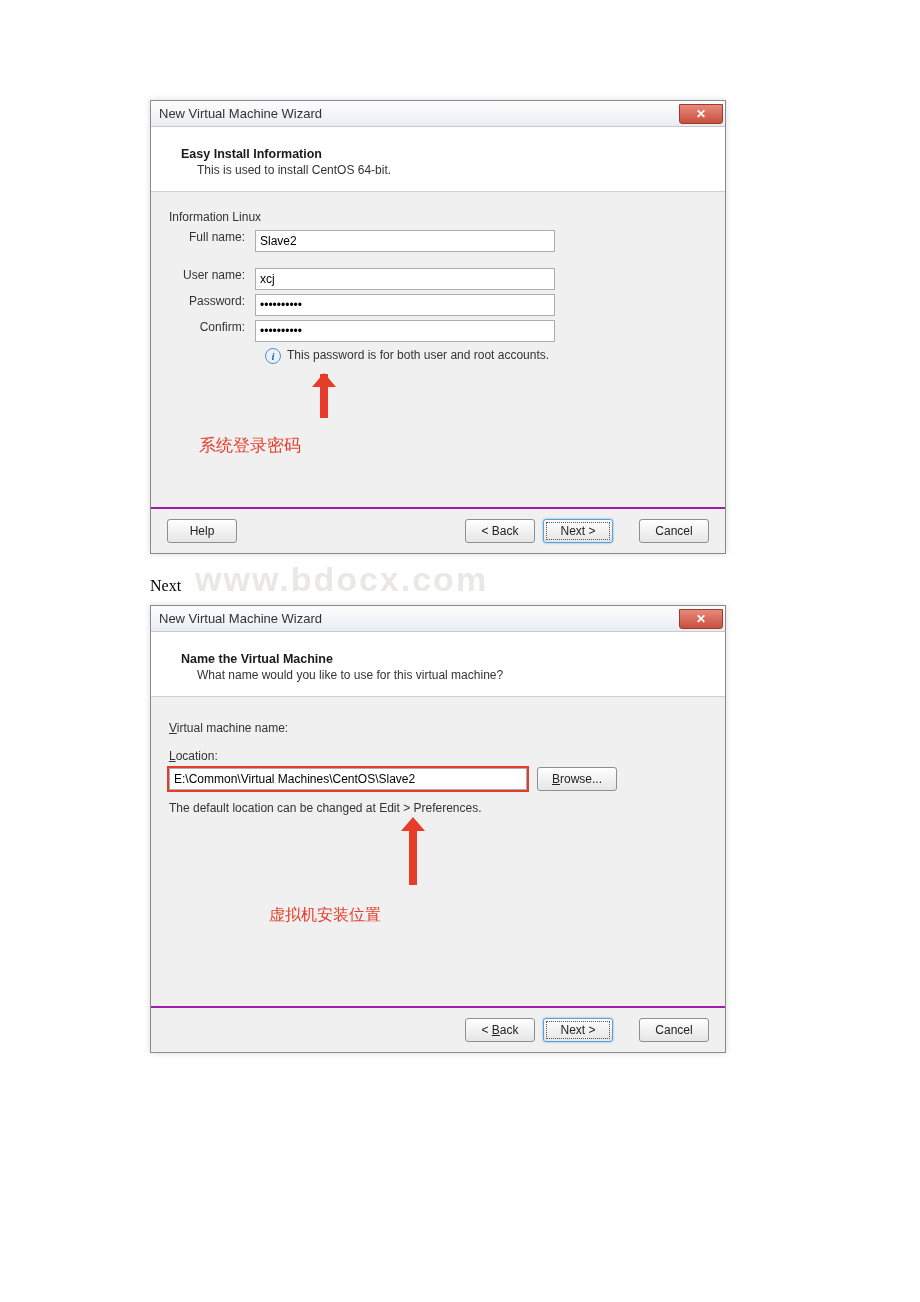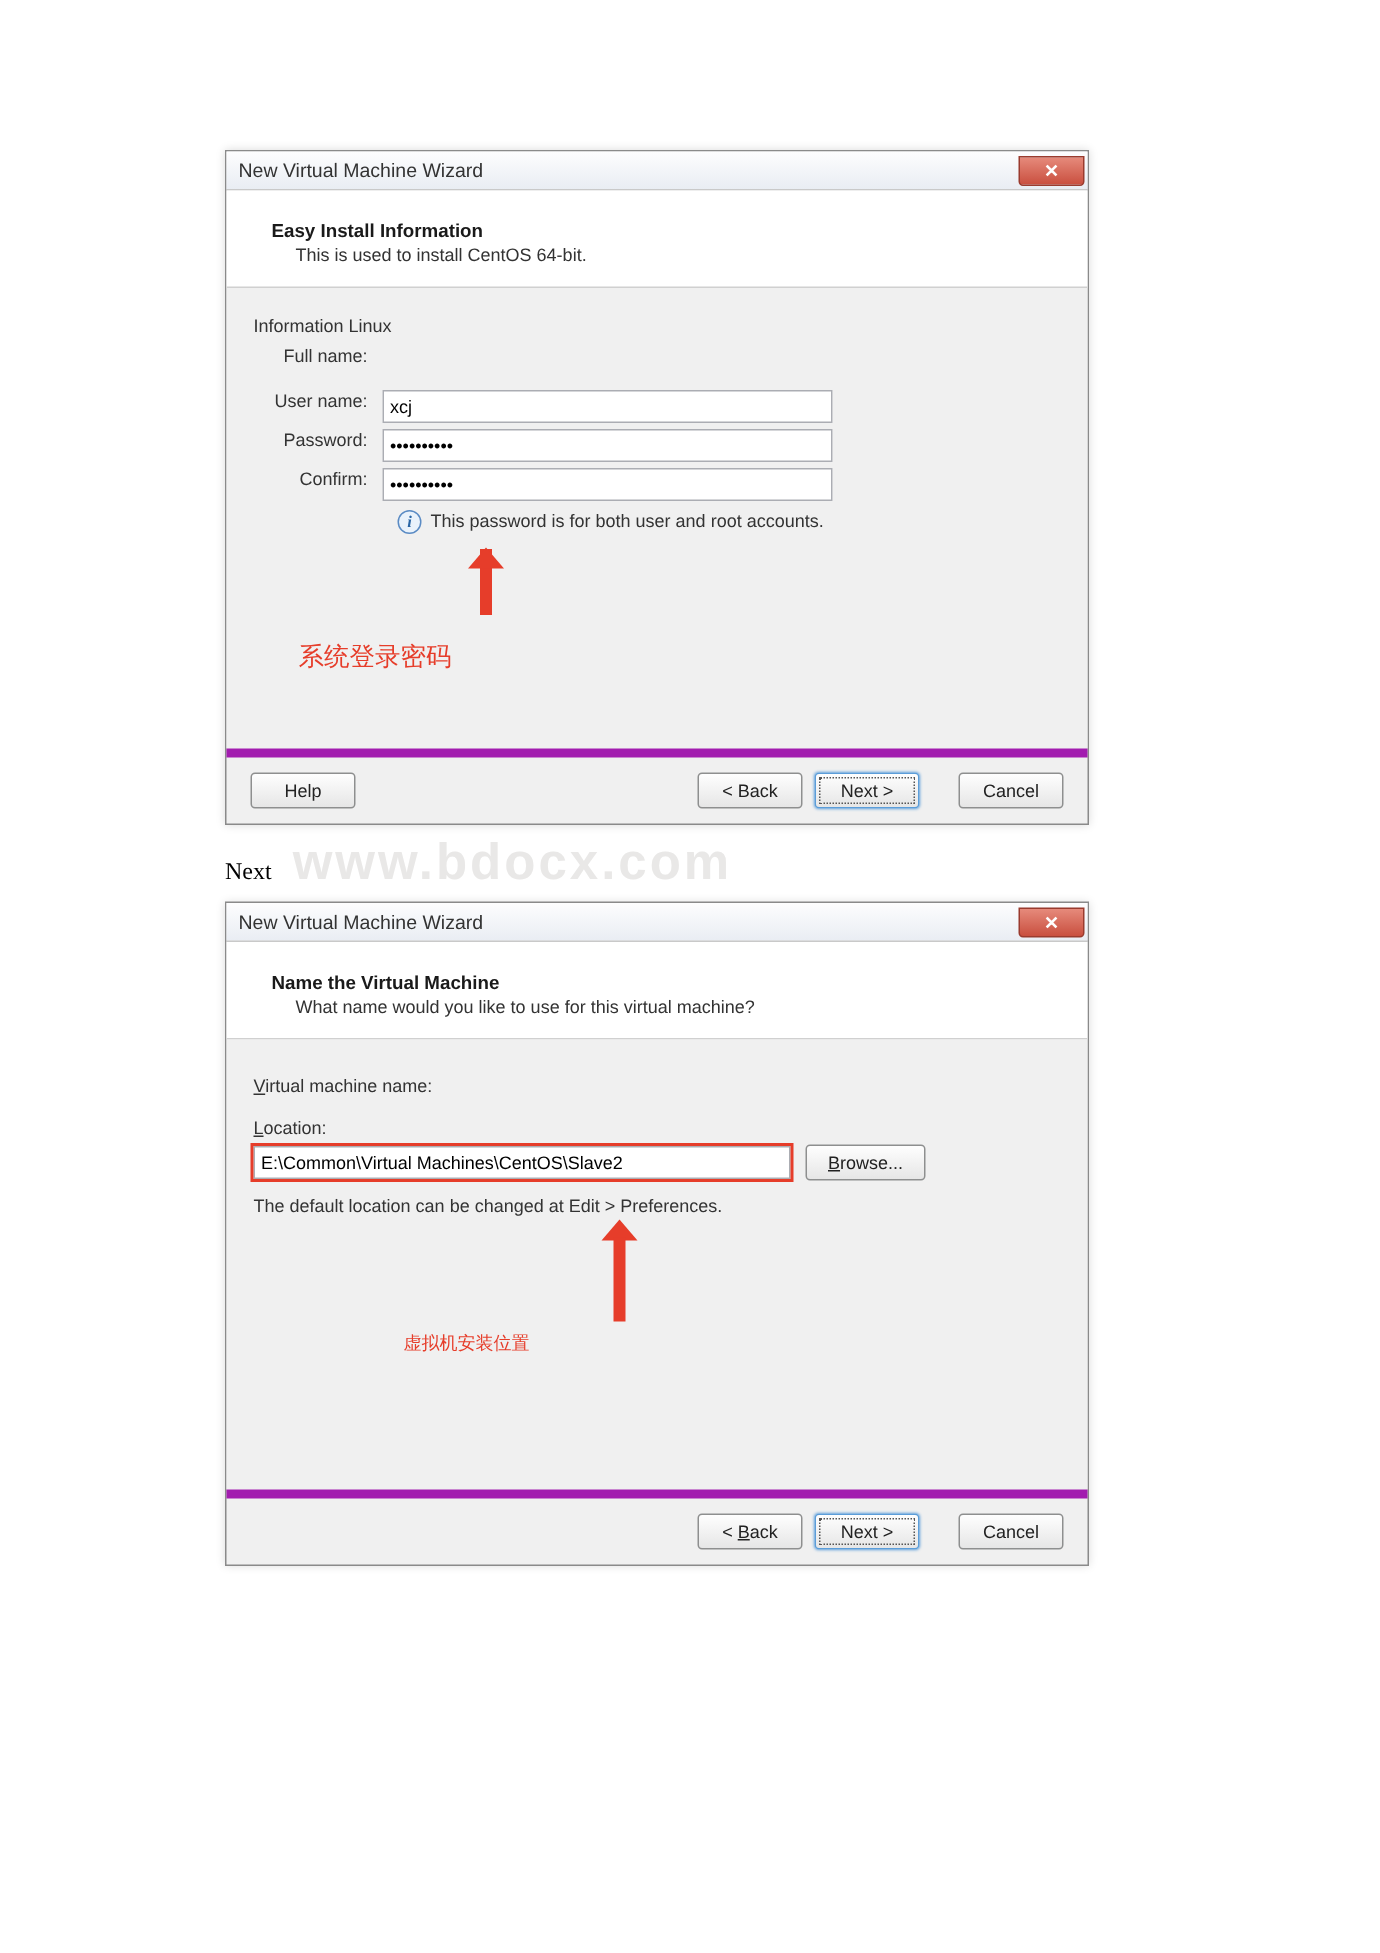--- a/index.html
+++ b/index.html
@@ -79,21 +79,21 @@
     }
     .arrow-body { width:8px; height:44px; background:#e63d2a; margin-left:55px; margin-top:10px;}
     .red-note {
       color: #e63d2a;
       font-family: "SimSun", serif;
       font-size: 17px;
       margin-left: 30px;
       margin-top: 2px;
     }
     .footer-pane {
-      border-top: 6px solid #a21caf;
+      border-top: 2px solid #a21caf;
       padding: 10px 16px;
       display: flex;
       align-items: flex-end;
       gap: 8px;
     }
     .btn {
       height: 24px;
       padding: 0 14px;
       background: linear-gradient(#fefefe, #e6e6e6);
       border: 1px solid #8e8f8f;
@@ -116,21 +116,21 @@
     .loc-input-row { display:flex; align-items:center; gap:10px; margin-top:4px;}
     .loc-input-row .text-input { flex:0 0 380px; }
     .default-note { color:#333; margin-top:10px; }
     .arrow-container2 { position:relative; margin-left:110px; margin-top:4px; height:70px;}
     .arrow2-head {
       position:absolute; top:-2px; left:122px; width:0; height:0;
       border-left:12px solid transparent; border-right:12px solid transparent;
       border-bottom:14px solid #e63d2a;
     }
     .arrow2-body { position:absolute; top:10px; left:130px; width:8px; height:56px; background:#e63d2a; }
-    .red-note2 { color:#e63d2a; font-family:"SimSun",serif; font-size:12px; margin-left:100px; margin-top:2px; }
+    .red-note2 { color:#e63d2a; font-family:"SimSun",serif; font-size:16px; margin-left:100px; margin-top:16px; }
     .body-pane2 { padding:18px 18px 10px 18px; background:#f0f0f0; min-height:300px; }
     .field-label { color:#333; margin-top:6px; }
     .browse-btn { min-width:80px; }
     .vm-name-wrap { outline:2px solid #e63d2a; display:inline-block; padding:0; }
   </style>
 </head>
 <body>
 
 <div class="dialog">
   <div class="titlebar">
@@ -141,20 +141,21 @@
   </div>
   <div class="header-pane">
     <div class="header-title">Easy Install Information</div>
     <div class="header-sub">This is used to install CentOS 64-bit.</div>
   </div>
   <div class="body-pane">
     <div class="section-label">Information Linux</div>
 
     <div class="form-row">
       <div class="form-label">Full name:</div>
+      <input class="text-input" value="Slave2" style="">
     </div>
     <div style="height:8px;"></div>
     <div class="form-row">
       <div class="form-label">User name:</div>
       <input class="text-input" value="xcj" style="">
     </div>
     <div class="form-row">
       <div class="form-label">Password:</div>
       <input class="text-input" type="text" value="••••••••••" style="">
     </div>

